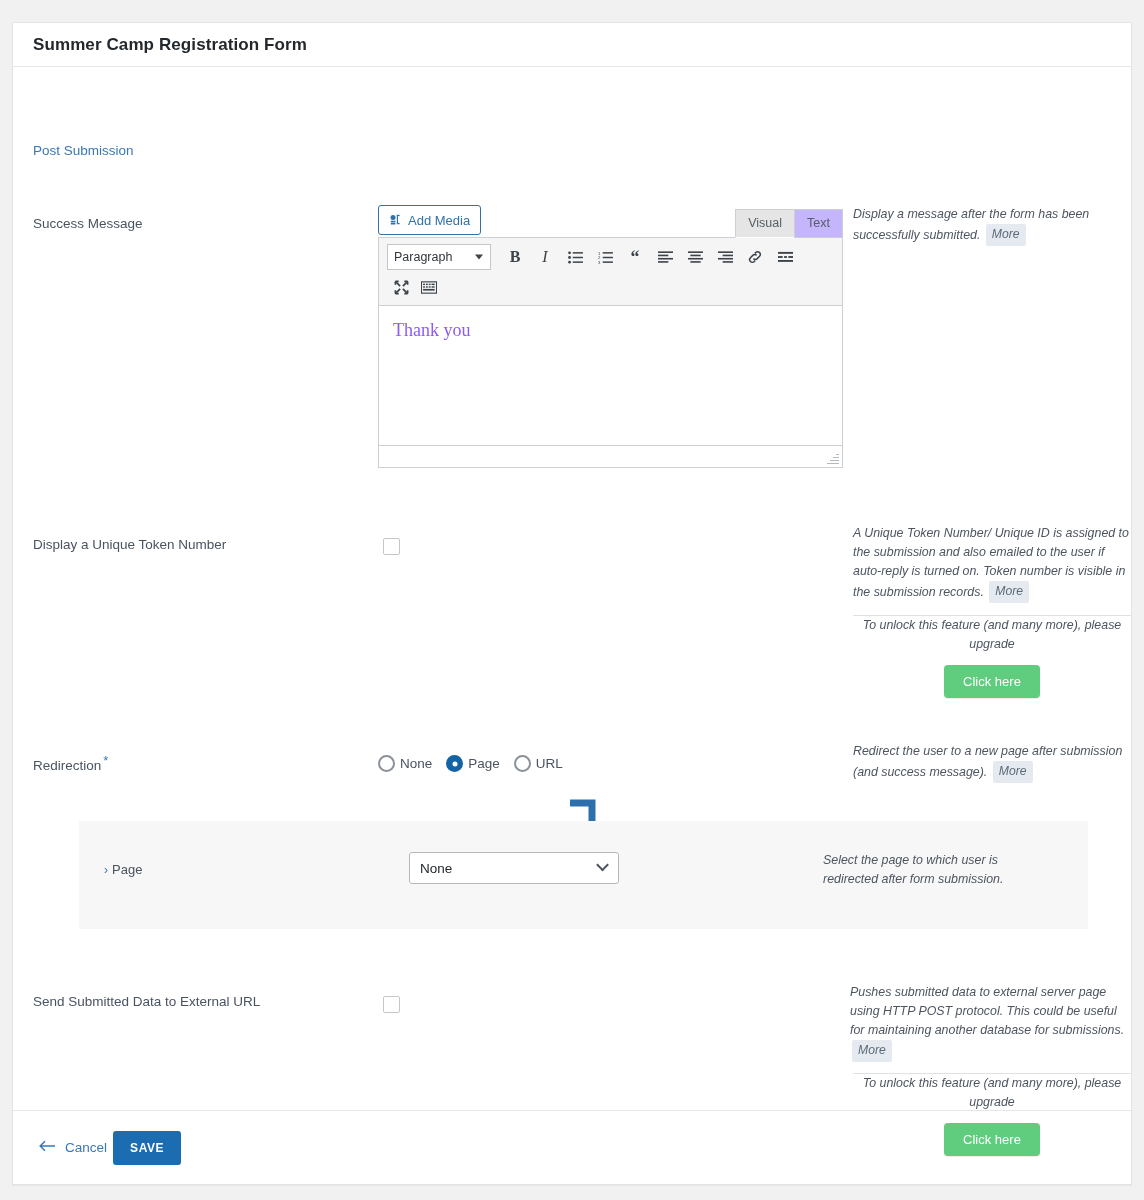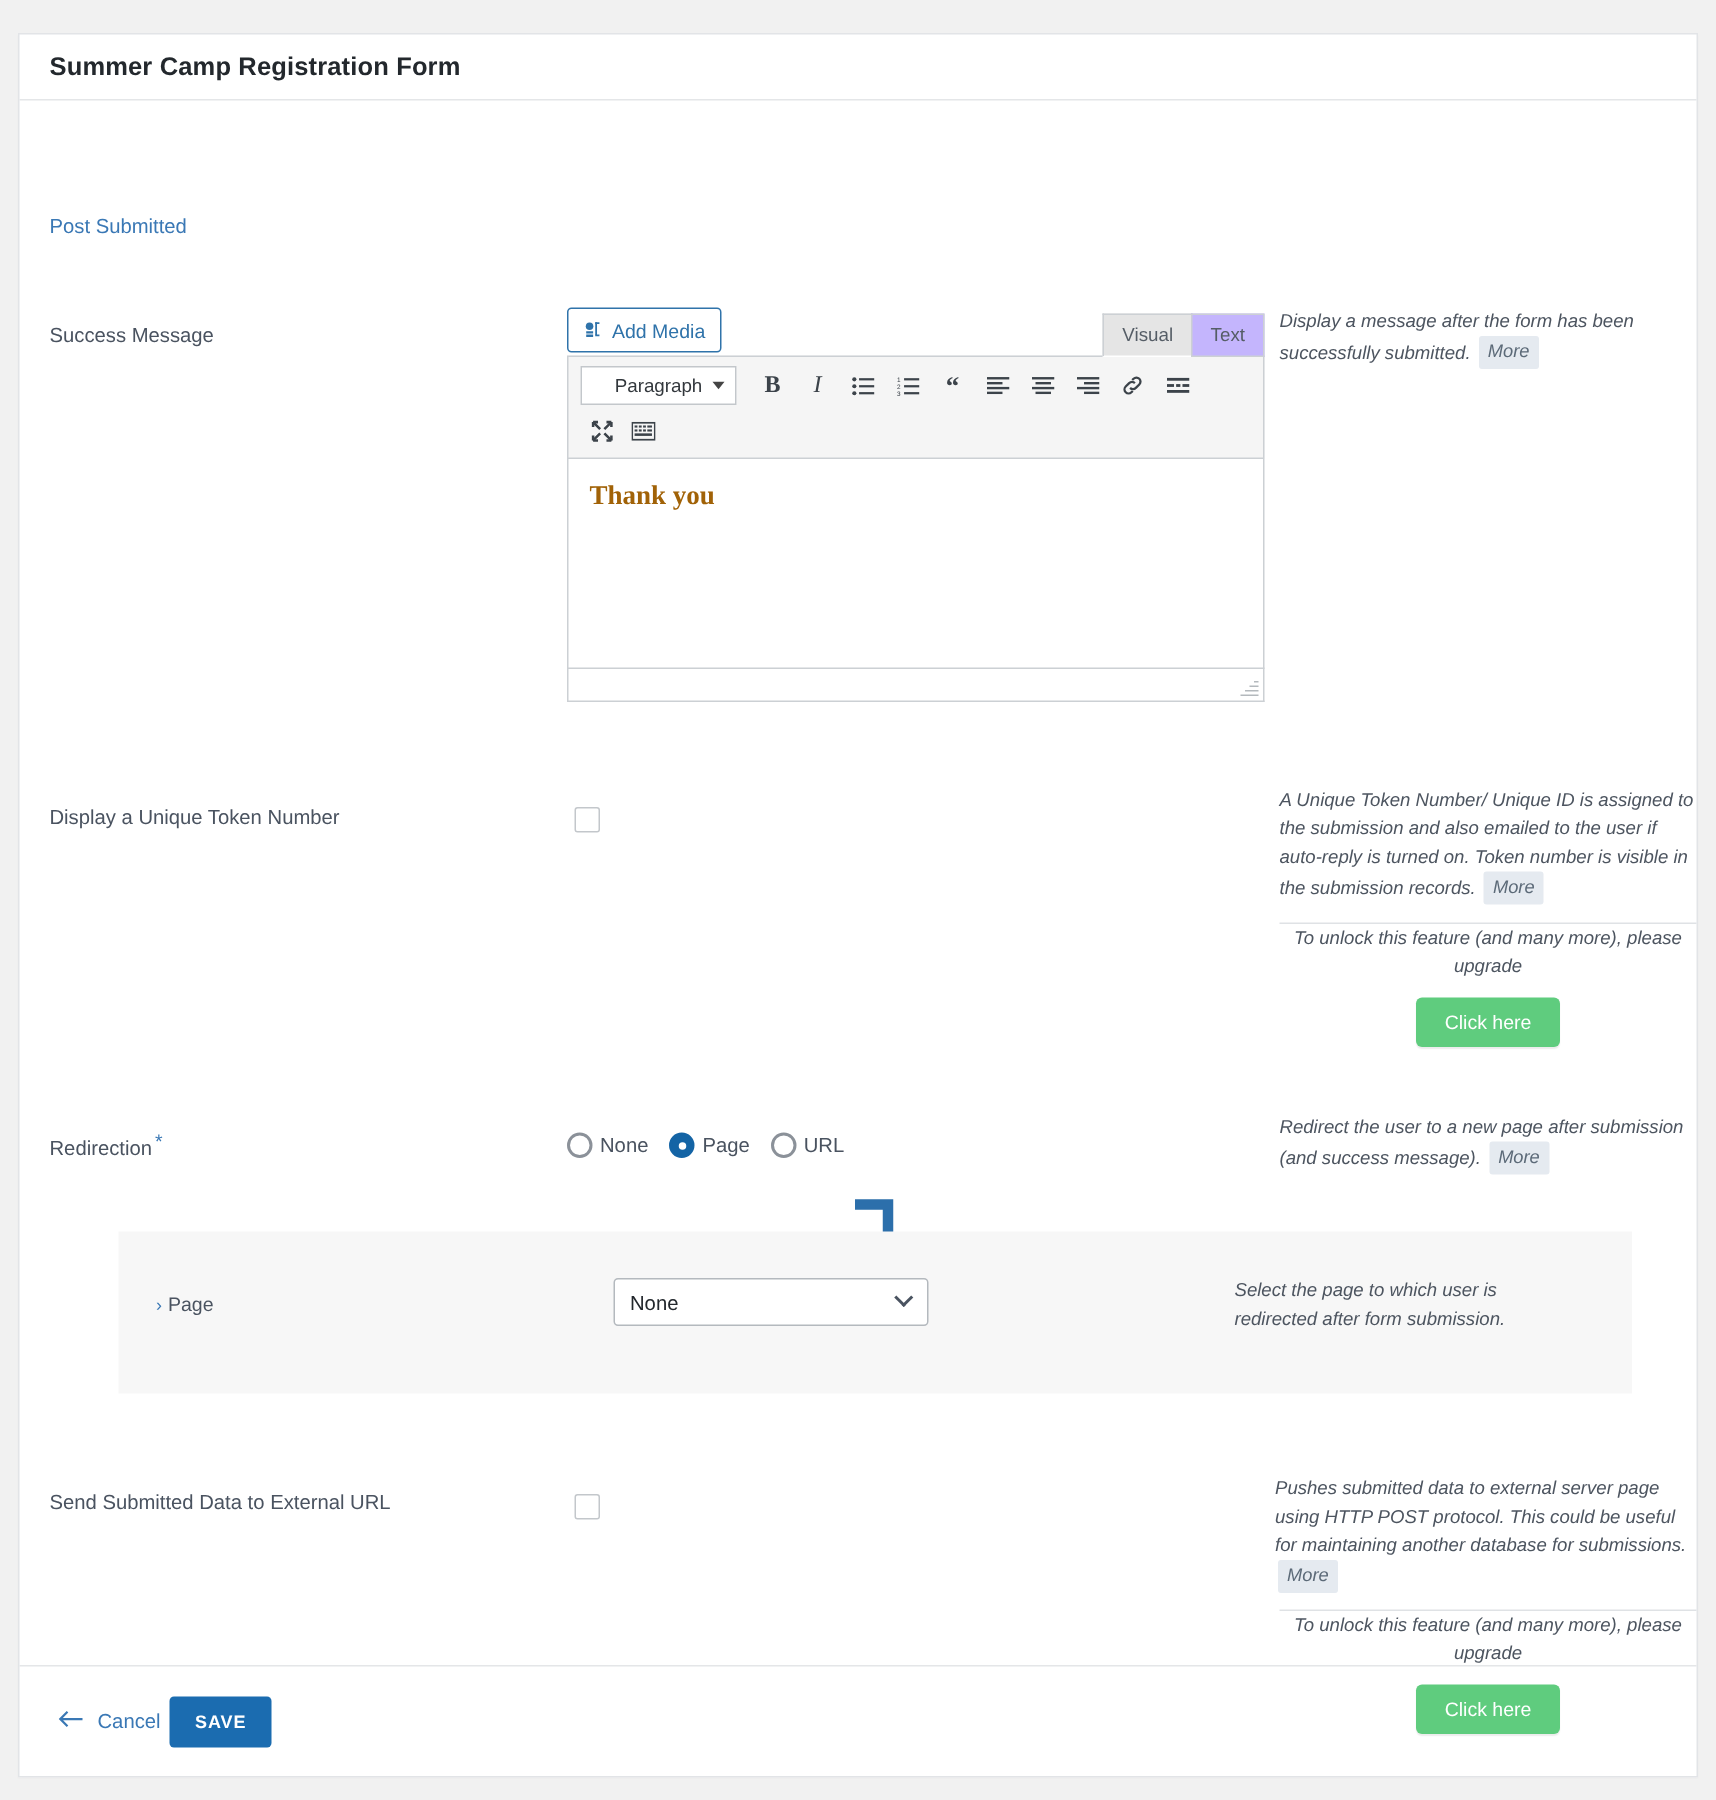--- a/index.html
+++ b/index.html
@@ -142,21 +142,20 @@
     width: 104px; height: 26px;
     background: #fff;
     border: 1px solid #c3c7cb;
     font-size: 12.5px;
     color: #32373c;
     display: flex; align-items: center;
     padding: 0 6px;
     position: relative;
     margin-right: 8px;
     cursor: pointer;
-    justify-content: center;
   }
   .tb-select .caret {
     position: absolute; right: 7px; top: 50%;
     transform: translateY(-50%);
     width: 0; height: 0;
     border-left: 4px solid transparent;
     border-right: 4px solid transparent;
     border-top: 5px solid #444;
   }
   .tb-btn {
@@ -168,22 +167,21 @@
   }
   .tb-row2 { flex-basis: 100%; display: flex; margin-top: 2px; }
   .editor-area {
     border: 1px solid #ccd0d4;
     border-top: none;
     background: #fff;
     height: 140px;
     padding: 14px 14px 0;
     font-family: "Liberation Serif", serif;
     font-size: 18px;
-    color: #a16207;
-    font-weight: bold;
+    color: #8b5cf6;
   }
   .editor-status {
     border: 1px solid #ccd0d4;
     border-top: none;
     background: #fff;
     height: 22px;
     position: relative;
   }
   .resize-grip {
     position: absolute; right: 3px; bottom: 2px;
@@ -293,21 +291,21 @@
 
 <div id="page">
   <div class="card">
 
     <div class="card-header">
       <span class="card-title">Summer Camp Registration Form</span>
     </div>
 
     <div class="card-body">
 
-      <span class="section-link">Post Submitted</span>
+      <span class="section-link">Post Submission</span>
 
       <span class="row-label" style="left:20px; top:148px;">Success Message</span>
 
       <div class="editor-wrap">
         <div class="editor-top">
           <button class="add-media">
             <span style="display:inline-flex">
               <svg width="14" height="14" viewBox="0 0 20 20" fill="#2f73aa">
                 <circle cx="7.2" cy="6.4" r="3.6"></circle>
                 <path d="M4 11.2h6.6v2.2H4zM4 14.4h6.6v2.2H4z"></path>

